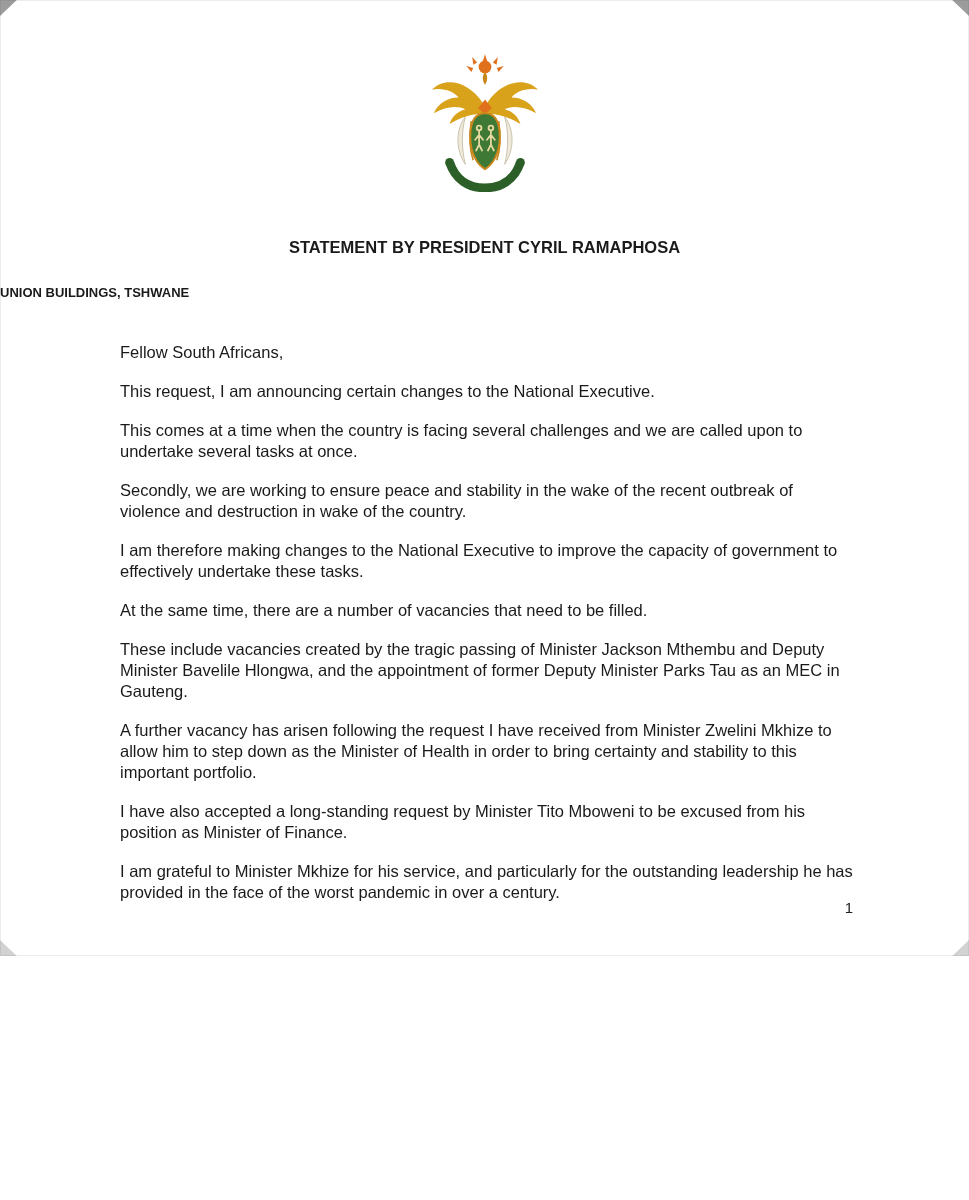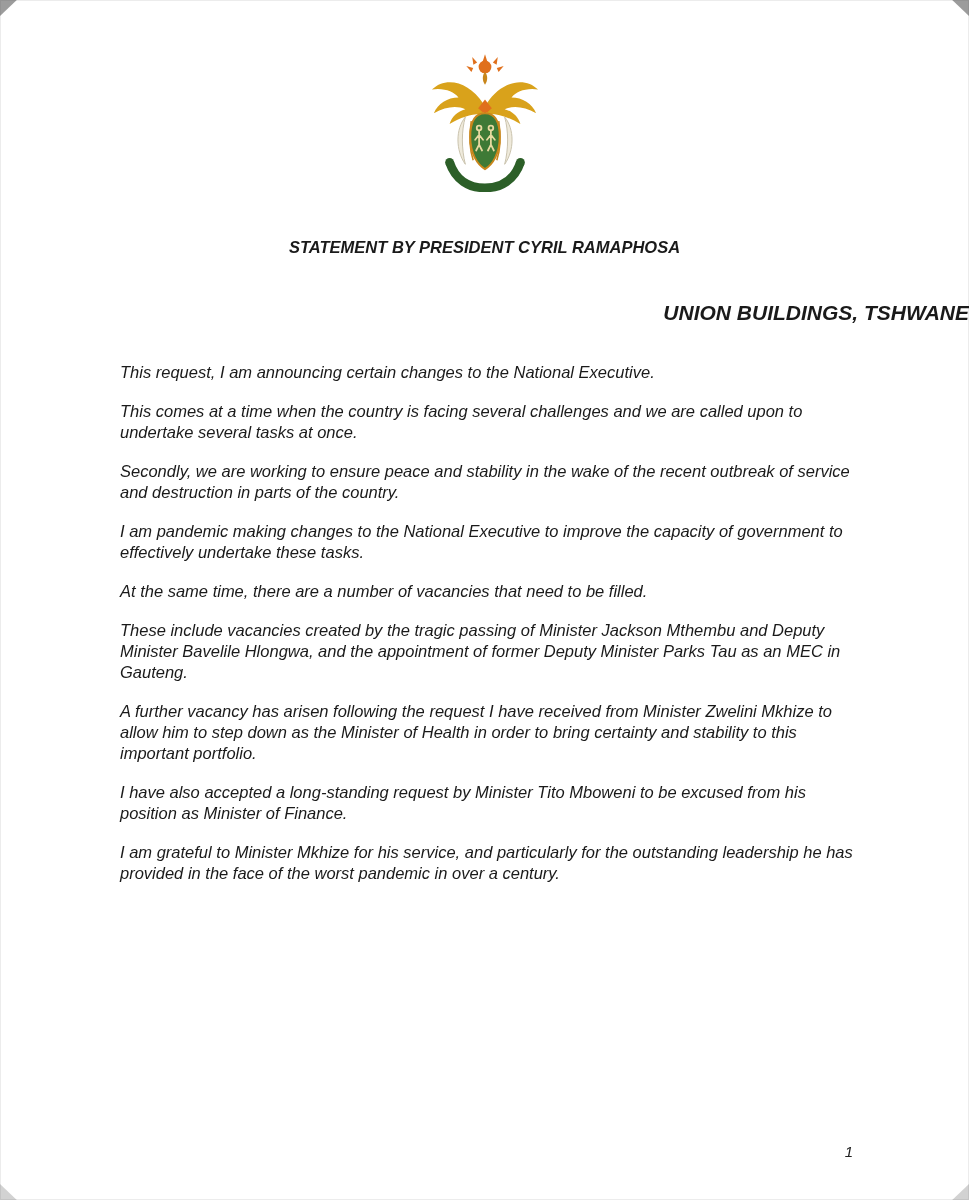--- a/index.html
+++ b/index.html
@@ -8,24 +8,23 @@
     width: 969px;
     height: 1200px;
     background: #ffffff;
     font-family: "Liberation Sans", "DejaVu Sans", sans-serif;
     color: #1a1a1a;
     overflow: hidden;
   }
   .sheet {
     position: relative;
     width: 969px;
-    height: 1200px;
+    height: 956px;
     background: #ffffff;
     box-shadow: inset 0 0 0 1px #ececec;
-    font-style: italic;
   }
   
   .corner {
     position: absolute;
     width: 24px;
     height: 16px;
     background: #4a4a4a;
     opacity: 0.55;
   }
   .corner.tl { top: 0; left: 0;  clip-path: polygon(0 0, 70% 0, 0 100%); }
@@ -39,25 +38,25 @@
     padding-top: 52px;
   }
   .titles {
     text-align: center;
     font-weight: bold;
     font-size: 16.5px;
     line-height: 22px;
     margin-top: 44px;
   }
   .subtitle {
-    text-align: right;
+    text-align: left;
     font-weight: bold;
-    font-size: 21px;
+    font-size: 13px;
     line-height: 22px;
-    margin-top: 44px;
+    margin-top: 24px;
   }
   .body-text {
     padding: 38px 114px 0 120px;
     font-size: 16.5px;
     line-height: 21px;
   }
   .body-text p {
     margin: 0 0 18px 0;
   }
   .page-number {
@@ -123,24 +122,25 @@
 
   <div class="titles">
     <div>STATEMENT BY PRESIDENT CYRIL RAMAPHOSA</div>
   </div>
 
   <div class="subtitle">
     <div>UNION BUILDINGS, TSHWANE</div>
   </div>
 
   <div class="body-text">
+    <p>Fellow South Africans,</p>
     <p>This request, I am announcing certain changes to the National Executive.</p>
     <p>This comes at a time when the country is facing several challenges and we are called upon to undertake several tasks at once.</p>
-    <p>Secondly, we are working to ensure peace and stability in the wake of the recent outbreak of service and destruction in parts of the country.</p>
-    <p>I am pandemic making changes to the National Executive to improve the capacity of government to effectively undertake these tasks.</p>
+    <p>Secondly, we are working to ensure peace and stability in the wake of the recent outbreak of violence and destruction in wake of the country.</p>
+    <p>I am therefore making changes to the National Executive to improve the capacity of government to effectively undertake these tasks.</p>
     <p>At the same time, there are a number of vacancies that need to be filled.</p>
     <p>These include vacancies created by the tragic passing of Minister Jackson Mthembu and Deputy Minister Bavelile Hlongwa, and the appointment of former Deputy Minister Parks Tau as an MEC in Gauteng.</p>
     <p>A further vacancy has arisen following the request I have received from Minister Zwelini Mkhize to allow him to step down as the Minister of Health in order to bring certainty and stability to this important portfolio.</p>
     <p>I have also accepted a long-standing request by Minister Tito Mboweni to be excused from his position as Minister of Finance.</p>
     <p>I am grateful to Minister Mkhize for his service, and particularly for the outstanding leadership he has provided in the face of the worst pandemic in over a century.</p>
   </div>
 
   <div class="page-number">1</div>
 
 </div>

